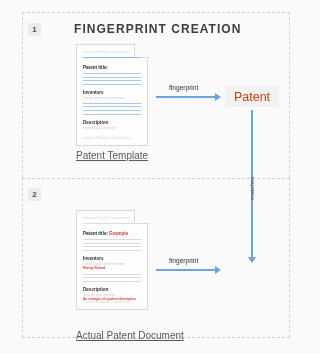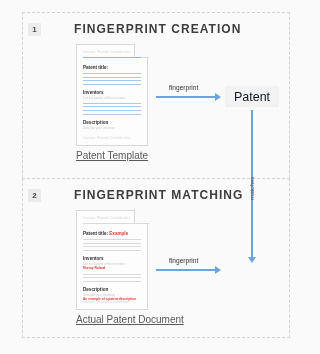--- a/index.html
+++ b/index.html
@@ -83,21 +83,21 @@
     border-left:4px solid transparent;border-right:4px solid transparent;
     border-top:6px solid #6aa5dc;
   }
   .arr-label{position:absolute;font-size:6.6px;color:#333;white-space:nowrap;}
   .arr-label-v{
     position:absolute;font-size:6.2px;color:#555;white-space:nowrap;
     transform:rotate(-90deg);transform-origin:left top;
   }
   .end-box{
     position:absolute;background:#f2f2f2;display:flex;align-items:center;
-    justify-content:center;font-size:12.5px;color:#0f172a;white-space:nowrap;
+    justify-content:center;font-size:12.5px;color:#c2410c;white-space:nowrap;
   }
 </style>
 </head>
 <body>
 
 <div class="canvas">
 
   <div class="section" id="sec1"></div>
   <div class="section" id="sec2"></div>
 
@@ -135,21 +135,20 @@
 
   <div class="h-arrow" style="left:156px;top:96px;width:60px;"></div>
   <div class="arr-label" style="left:169px;top:84px;">fingerprint</div>
   <div class="end-box" style="left:225px;top:86px;width:54px;height:21px;">Patent</div>
 
   <div class="v-arrow" style="left:251px;top:110px;height:148px;"></div>
   <div class="arr-label-v" style="left:248px;top:200px;">matches</div>
 
   <div class="sec-head" id="head2">
     <div class="num-chip">2</div>
-    <div class="sec-title">FINGERPRINT MATCHING</div>
   </div>
 
   <div class="doc" style="left:76px;top:210px;height:100px;">
     <div class="doc-body"></div>
     <div class="fold"></div>
     <div class="doc-inner">
       <div class="conf">Centaur Pharma Confidential</div>
       <div class="divider gray"></div>
       <div class="gap-s"></div>
       <div class="fld-label">
@@ -167,18 +166,18 @@
       <div class="rule gray"></div>
       <div class="rule gray"></div>
       <div class="rule gray"></div>
       <div class="gap"></div>
       <div class="fld-label">Description</div>
       <div class="fld-hint">Describe your invention</div>
       <div class="fld-red">An example of a patent description</div>
       <div class="conf conf-bot">Centaur Pharma Confidential</div>
     </div>
   </div>
-  <div class="caption" style="left:76px;top:314px;">Actual Patent Document</div>
+  <div class="caption" style="left:76px;top:330px;">Actual Patent Document</div>
 
   <div class="h-arrow" style="left:156px;top:269px;width:60px;"></div>
   <div class="arr-label" style="left:169px;top:257px;">fingerprint</div>
 
 </div>
 
 </body></html>

